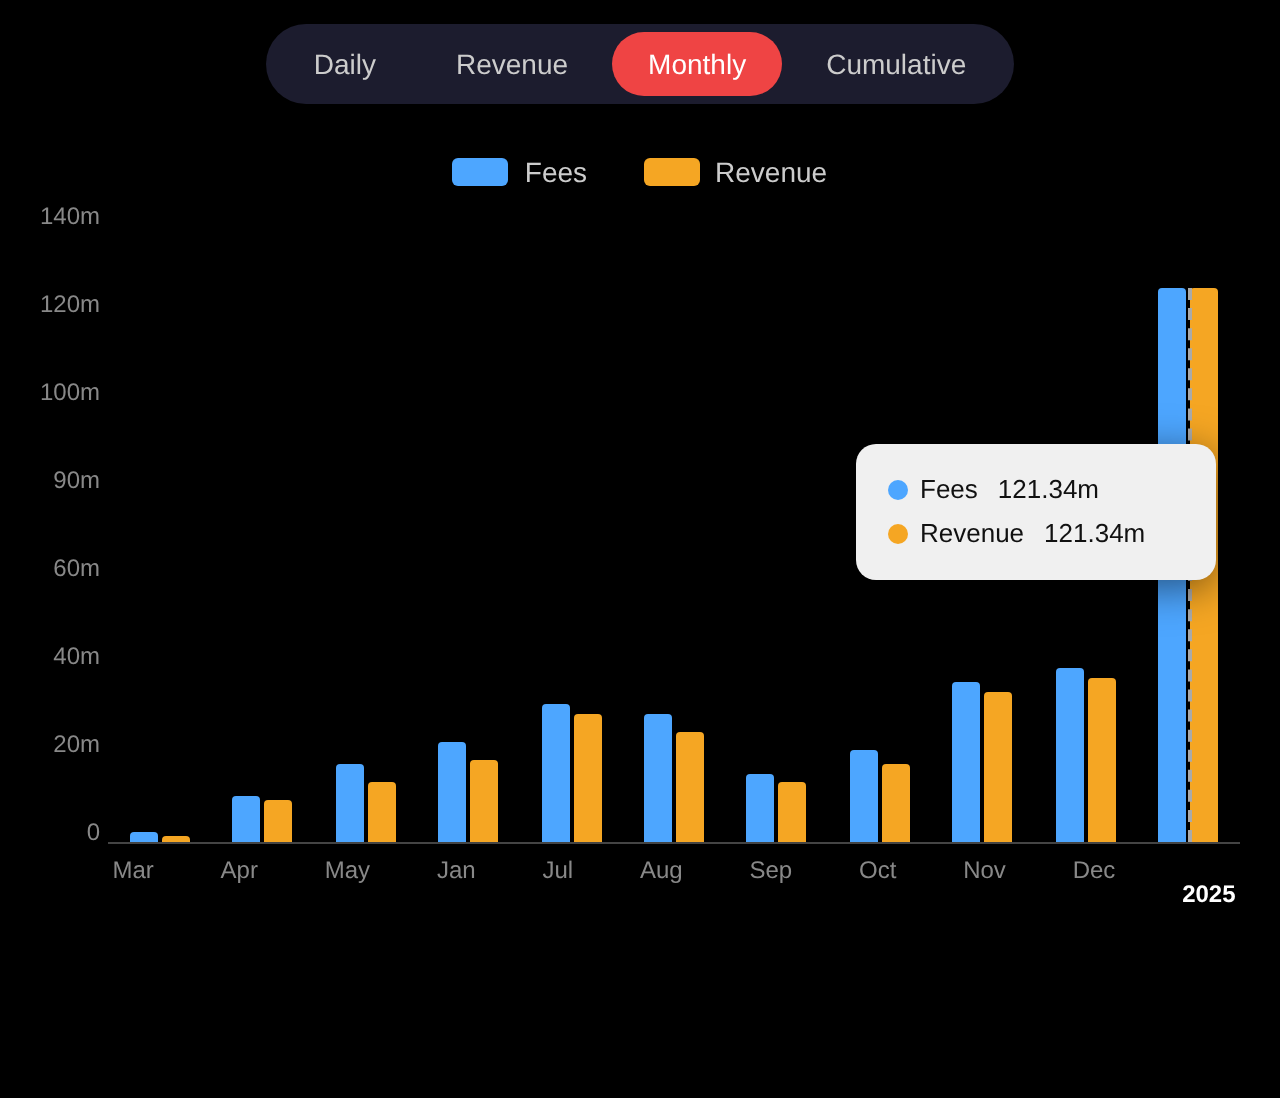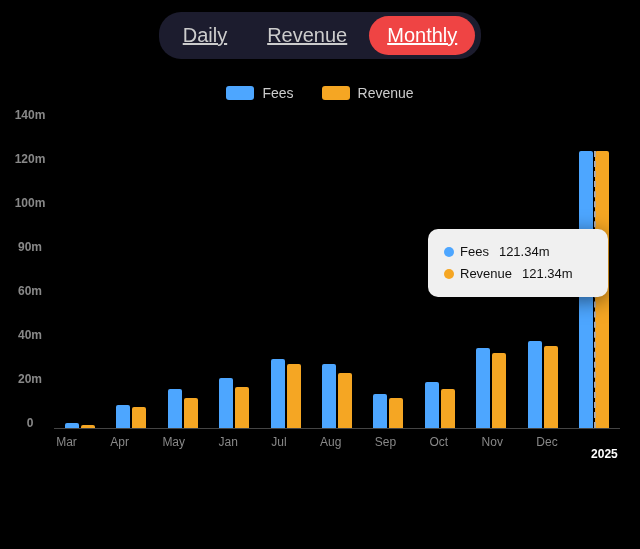--- a/index.html
+++ b/index.html
@@ -8,27 +8,26 @@
       width: 640px;
       height: 549px;
       overflow: hidden;
       font-family: -apple-system, BlinkMacSystemFont, 'Helvetica Neue', Arial, sans-serif;
       color: #fff;
     }
 
     .tab {
       padding: 8px 18px;
       border-radius: 20px;
-      font-size: 20px;
+      font-size: 14px;
       font-weight: 500;
       cursor: pointer;
       color: #ccc;
       background: transparent;
       border: none;
-      text-decoration: underline;
     }
 
     .tab.active {
       background: #ef4444;
       color: #fff;
     }
 
     .legend {
       display: flex;
       justify-content: center;
@@ -57,24 +56,23 @@
       height: 320px;
       display: flex;
       flex-direction: column-reverse;
       justify-content: space-between;
       font-size: 12px;
       color: #888;
       padding-bottom: 0;
     }
 
     .y-label {
-      text-align: center;
+      text-align: right;
       width: 40px;
       line-height: 1;
-      font-weight: bold;
     }
 
     .bars-container {
       position: absolute;
       left: 44px;
       top: 0;
       width: calc(100% - 54px);
       height: 320px;
       display: flex;
       align-items: flex-end;
@@ -156,20 +154,21 @@
     .tooltip-dot-orange { background: #f5a623; }
   </style>
 </head>
 <body>
 
 <div style="display:flex; justify-content:center; padding: 12px 0 10px; margin: 0;">
   <div style="background:#1c1c2e; border-radius:22px; display:flex; gap:4px; padding:4px 6px;">
     <button class="tab">Daily</button>
     <button class="tab">Revenue</button>
     <button class="tab active">Monthly</button>
+    <button class="tab">Cumulative</button>
   </div>
 </div>
 
 <div class="legend">
   <div class="legend-item">
     <div class="legend-box" style="background:#4da6ff;"></div>
     <span>Fees</span>
   </div>
   <div class="legend-item">
     <div class="legend-box" style="background:#f5a623;"></div>

